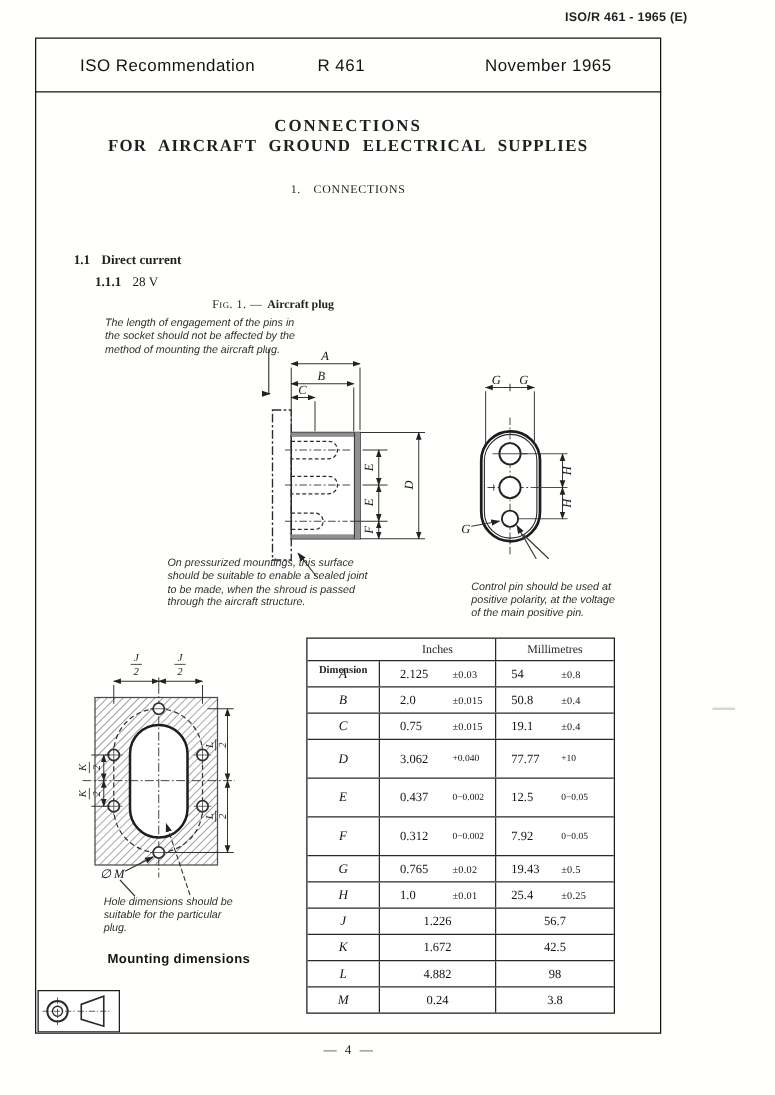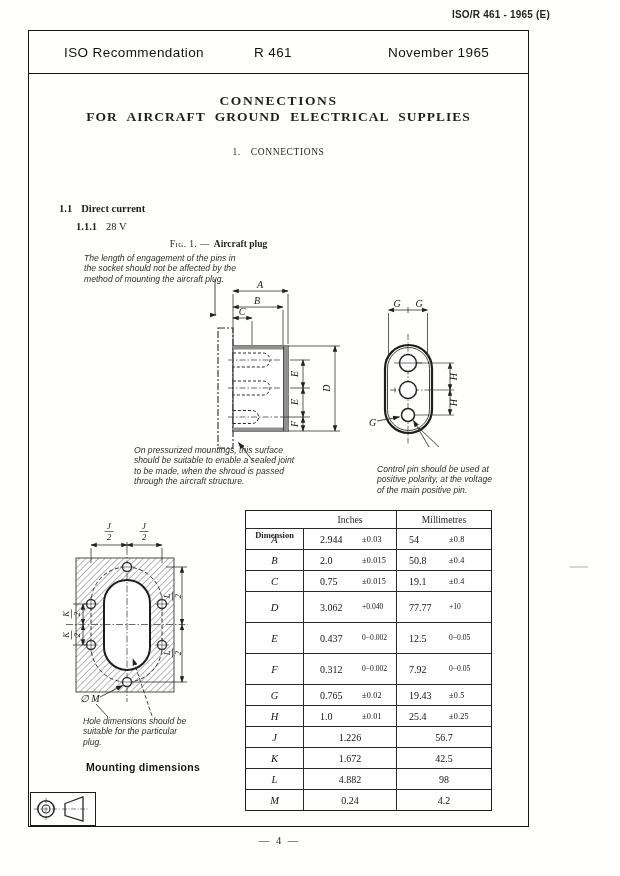--- a/index.html
+++ b/index.html
@@ -336,21 +336,21 @@
   <div class="abs dim-table">
     <div class="thead">
         <div class="th h0">Dimension</div>
         <div class="th h1">Inches</div>
         <div class="th h2">Millimetres</div>
       </div>
     <div>
         <div class="trow">
           <div class="td c0">A</div>
           <div class="td c1">
-            <span class="val">2.944</span>
+            <span class="val">2.125</span>
             <span class="tol">±0.03</span>
           </div>
           <div class="td c2">
             <span class="val">54</span>
             <span class="tol">±0.8</span>
           </div>
         </div>
         <div class="trow">
           <div class="td c0">B</div>
           <div class="td c1">
@@ -472,21 +472,21 @@
           <div class="td c2 centered">
             <span class="val">98</span>
           </div>
         </div>
         <div class="trow">
           <div class="td c0">M</div>
           <div class="td c1 centered">
             <span class="val">0.24</span>
           </div>
           <div class="td c2 centered">
-            <span class="val">4.2</span>
+            <span class="val">3.8</span>
           </div>
         </div>
       </div>
   </div>
 
   <div class="abs note note-hole">Hole dimensions should be
 suitable for the particular
 plug.</div>
   <div class="abs mounting-cap">Mounting dimensions</div>
 

